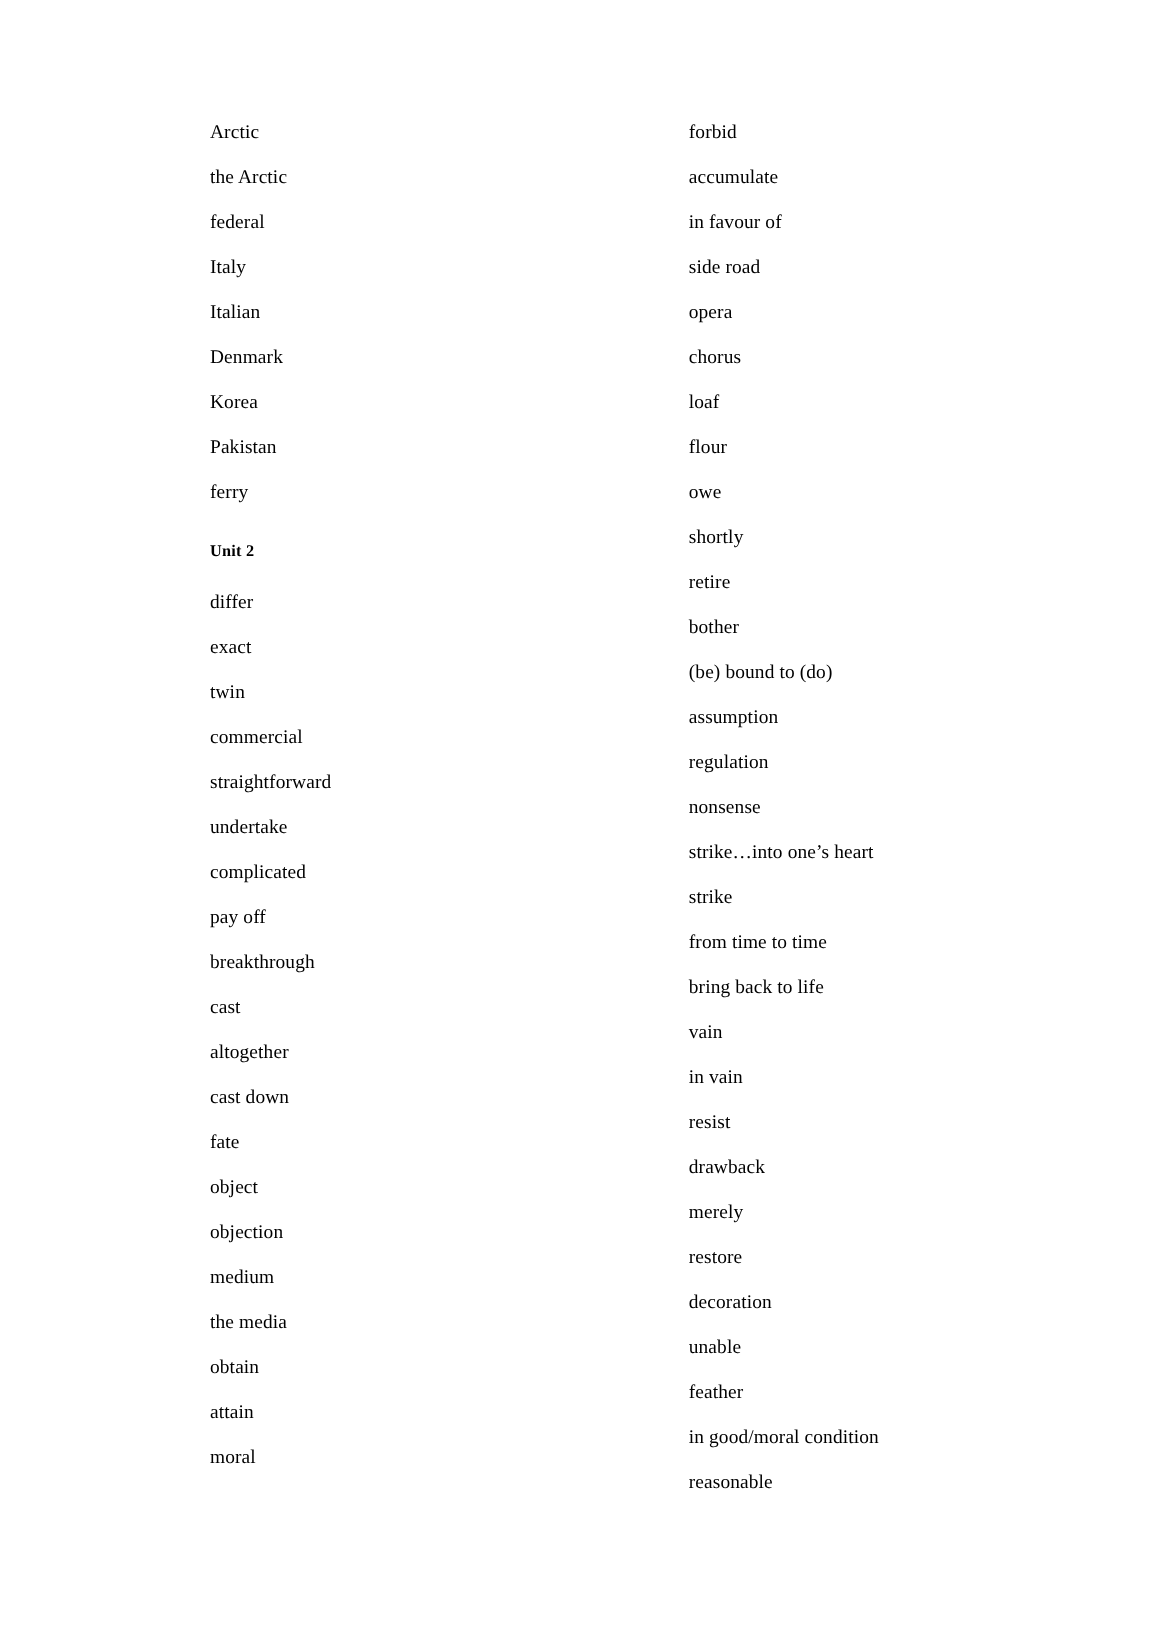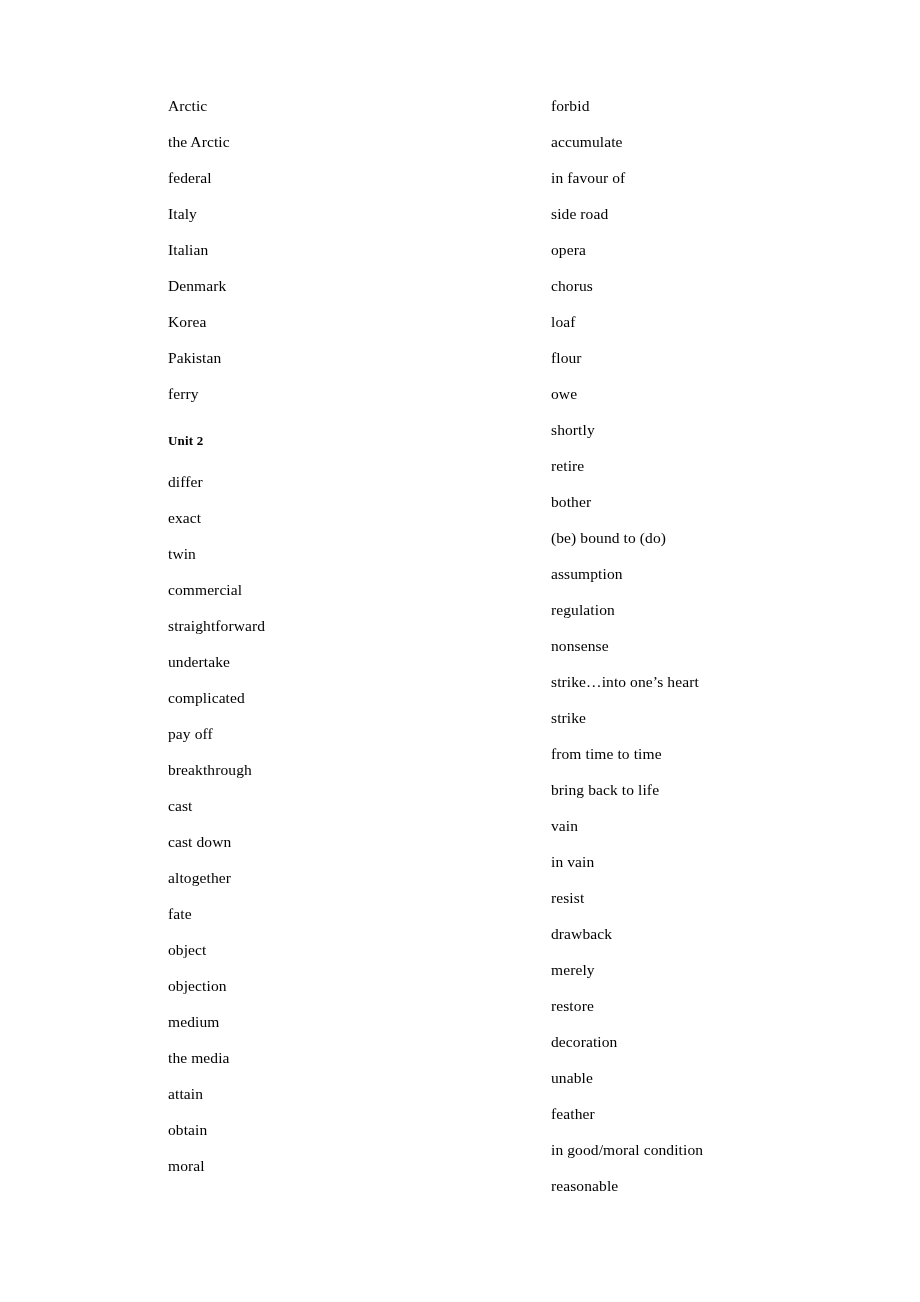--- a/index.html
+++ b/index.html
@@ -78,29 +78,29 @@
         <div class="entry">differ</div>
         <div class="entry">exact</div>
         <div class="entry">twin</div>
         <div class="entry">commercial</div>
         <div class="entry">straightforward</div>
         <div class="entry">undertake</div>
         <div class="entry">complicated</div>
         <div class="entry">pay off</div>
         <div class="entry">breakthrough</div>
         <div class="entry">cast</div>
+        <div class="entry">altogether</div>
         <div class="entry">cast down</div>
-        <div class="entry">altogether</div>
         <div class="entry">fate</div>
         <div class="entry">object</div>
         <div class="entry">objection</div>
         <div class="entry">medium</div>
         <div class="entry">the media</div>
+        <div class="entry">obtain</div>
         <div class="entry">attain</div>
-        <div class="entry">obtain</div>
         <div class="entry">moral</div>
       </div>
 
     <div class="column column-right" id="column-right">
         <div class="entry">forbid</div>
         <div class="entry">accumulate</div>
         <div class="entry">in favour of</div>
         <div class="entry">side road</div>
         <div class="entry">opera</div>
         <div class="entry">chorus</div>

